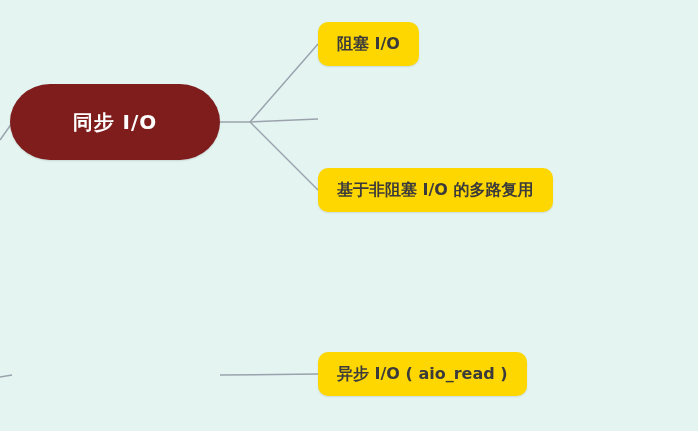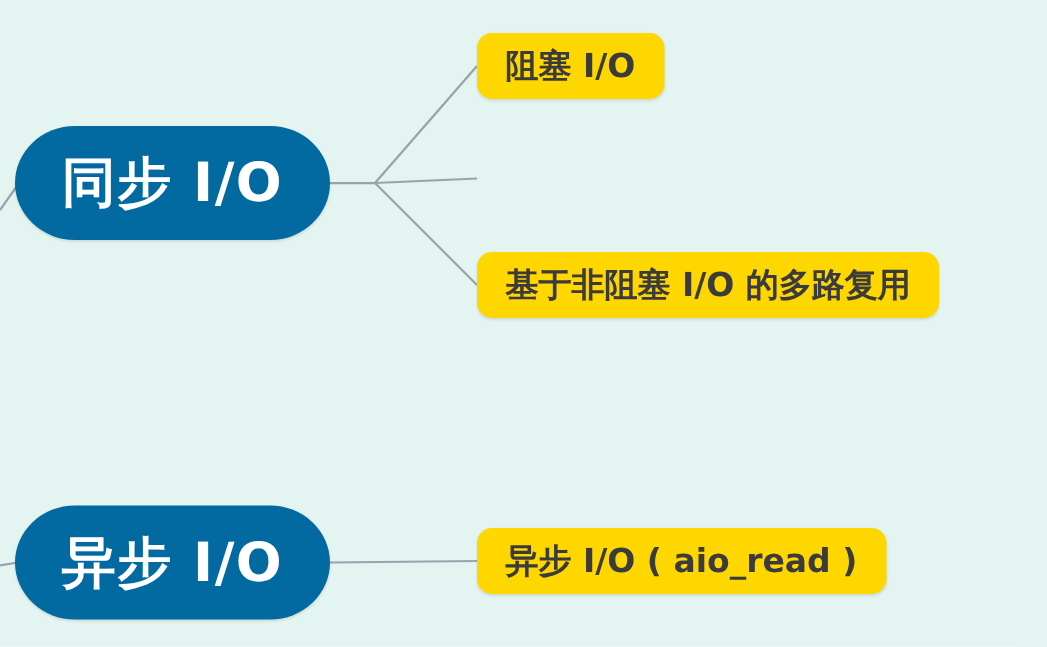--- a/index.html
+++ b/index.html
@@ -32,38 +32,38 @@
       align-items: center;
       justify-content: center;
       box-sizing: border-box;
       white-space: nowrap;
       cursor: default;
     }
     .branch {
       left: 10px;
       width: 210px;
       height: 76px;
-      background: #0369a1;
+      background: #7f1d1d;
       border-radius: 40px 40px 40px 40px / 38px;
       color: #ffffff;
-      font-size: 36px;
+      font-size: 20px;
       font-weight: bold;
       letter-spacing: 1px;
       box-shadow: 0 1px 2px rgba(0,0,0,0.12);
     }
     .branch.sync  { top: 84px; }
     .branch.async { top: 337px; }
     .leaf {
       left: 318px;
       height: 44px;
       padding: 0 19px;
       background: #ffd700;
       border-radius: 10px;
       color: #3b3b3b;
-      font-size: 22px;
+      font-size: 16px;
       font-weight: bold;
       justify-content: flex-start;
       box-shadow: 0 1px 2px rgba(0,0,0,0.10);
     }
     .leaf.blocking    { top: 22px; }
     .leaf.nonblocking { top: 97px; }
     .leaf.multiplex   { top: 168px; }
     .leaf.aio         { top: 352px; }
   </style>
 </head>
@@ -76,21 +76,20 @@
     <path d="M220,122 L250,122"></path>
     <path d="M250,122 L318,44"></path>
     <path d="M250,122 L318,119"></path>
     <path d="M250,122 L318,190"></path>
     <path d="M0,377 L12,375"></path>
     <path d="M220,375 L318,374"></path>
   </svg>
 
   <div class="node branch sync">同步 I/O</div>
 
-  <div class="node branch async">异步 I/O</div>
 
   <div class="node leaf blocking">阻塞 I/O</div>
 
 
   <div class="node leaf aio">异步 I/O ( aio_read )</div>
 
   <div class="node leaf multiplex">基于非阻塞 I/O 的多路复用</div>
 
 </div>
 

